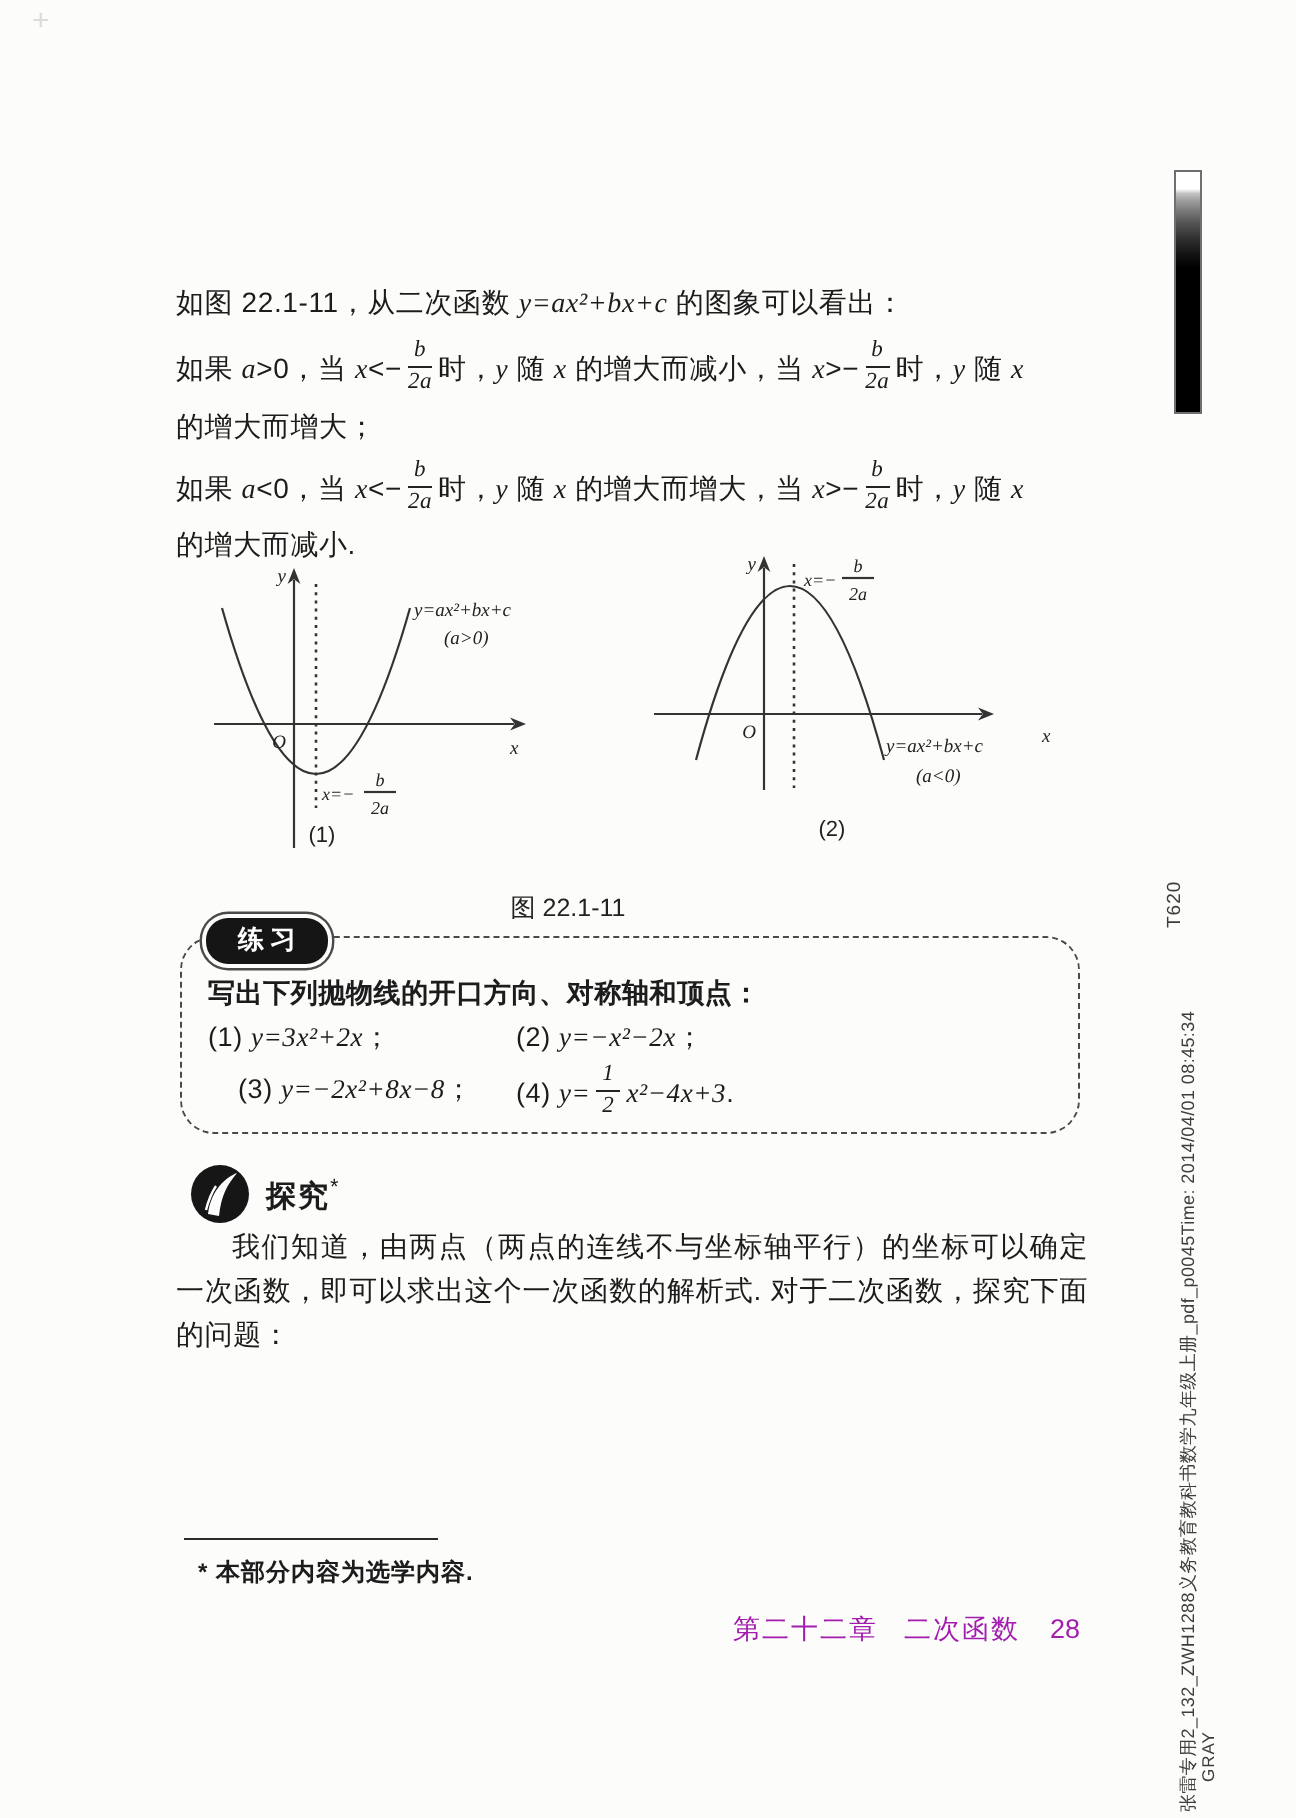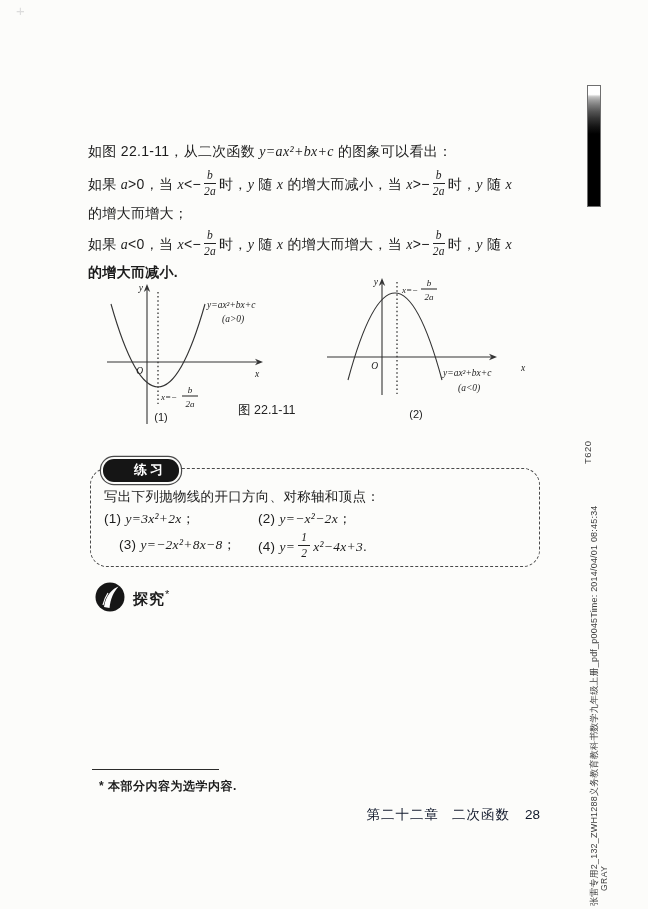--- a/index.html
+++ b/index.html
@@ -29,39 +29,39 @@
   .gdot{stroke:#333;stroke-width:1.3;fill:none;stroke-dasharray:1.5 2.6;}
   .garrow{fill:#333;stroke:none;}
   .caption{position:absolute;font-size:12.5px;color:#222;}
   .exbox{
     position:absolute;left:90px;top:468px;width:448px;height:97px;
     border:1.6px dashed #4a4a4a;border-radius:17px;background:transparent;
   }
   .exbadge{
     position:absolute;left:103px;top:459px;
     background:#151515;color:#fff;font-size:13px;font-weight:bold;
-    letter-spacing:3px;padding:2px 13px 3px 31px;border-radius:11px;
+    letter-spacing:3px;padding:2px 13px 3px 16px;border-radius:11px;
     box-shadow:0 0 0 2px #fcfcfa,0 0 0 3.2px #4a4a4a;
   }
   .exline{position:absolute;font-size:13.5px;letter-spacing:0.3px;}
   .explore-icon{position:absolute;left:94px;top:581px;}
   .explore-title{
     position:absolute;left:133px;top:588px;font-size:15px;font-weight:bold;letter-spacing:1px;
   }
   .explore-star{font-size:11px;vertical-align:6px;font-weight:normal;}
   .explore-body{
     position:absolute;left:88px;top:612px;width:456px;
     font-size:14px;line-height:22px;text-align:justify;letter-spacing:0.3px;
   }
   .explore-body p{margin:0;text-indent:2em;}
   .footnote-rule{position:absolute;left:92px;top:769px;width:127px;border-top:1.5px solid #2b2b2b;}
   .footnote{position:absolute;left:99px;top:778px;font-size:12px;letter-spacing:0.5px;font-weight:bold;}
   .footer{
     position:absolute;top:806px;right:108px;font-size:13.5px;letter-spacing:1px;
-    display:flex;align-items:baseline;color:#0f172a;
+    display:flex;align-items:baseline;color:#a21caf;
   }
   .footer .sec{margin-left:13px;}
   .footer .pg{margin-left:15px;letter-spacing:0;}
   .graybar{
     position:absolute;left:587px;top:85px;width:12px;height:120px;
     border:1px solid #6f6f6f;
     background:linear-gradient(180deg,
       #ffffff 0%,#ffffff 7%,#c2c2c2 9%,#9e9e9e 12%,#7b7b7b 16%,
       #565656 21%,#343434 27%,#141414 34%,#000000 40%,#000000 100%);
   }
@@ -78,21 +78,21 @@
 <body>
 
 <div class="regmark">+</div>
 
 <div class="textline plainline" style="top:141px;"><span>如图 22.1-11，从二次函数 </span><span class="mi">y=ax²+bx+c</span><span> 的图象可以看出：</span></div>
 
 <div class="textline fracline" style="top:164px;"><span>如果 </span><span class="mi">a</span><span>&gt;0，当 </span><span class="mi">x</span><span>&lt;−</span><span class="frac"><span class="fn">b</span><span class="fd">2a</span></span><span>时，</span><span class="mi">y</span><span> 随 </span><span class="mi">x</span><span> 的增大而减小，当 </span><span class="mi">x</span><span>&gt;−</span><span class="frac"><span class="fn">b</span><span class="fd">2a</span></span><span>时，</span><span class="mi">y</span><span> 随 </span><span class="mi">x</span></div>
 <div class="textline plainline" style="top:203px;">的增大而增大；</div>
 
 <div class="textline fracline" style="top:224px;"><span>如果 </span><span class="mi">a</span><span>&lt;0，当 </span><span class="mi">x</span><span>&lt;−</span><span class="frac"><span class="fn">b</span><span class="fd">2a</span></span><span>时，</span><span class="mi">y</span><span> 随 </span><span class="mi">x</span><span> 的增大而增大，当 </span><span class="mi">x</span><span>&gt;−</span><span class="frac"><span class="fn">b</span><span class="fd">2a</span></span><span>时，</span><span class="mi">y</span><span> 随 </span><span class="mi">x</span></div>
-<div class="textline plainline" style="top:262px;font-weight:bold;">的增大而减小.</div>
+<div class="textline plainline" style="top:262px;">的增大而减小.</div>
 
 <svg class="abs" style="left:95px;top:278px;" width="200" height="150" viewBox="0 0 200 150">
   <line class="gline" x1="12" y1="84" x2="162" y2="84"></line>
   <path class="garrow" d="M168,84 l-8,-3.2 l2.4,3.2 l-2.4,3.2 z"></path>
   <line class="gline" x1="52" y1="146" x2="52" y2="12"></line>
   <path class="garrow" d="M52,6 l-3.2,8 l3.2,-2.4 l3.2,2.4 z"></path>
   <line class="gdot" x1="63" y1="14" x2="63" y2="126"></line>
   <path class="gline" d="M16,26 Q63,192 110,26"></path>
   <text class="svgmath" x="48" y="13" text-anchor="end">y</text>
   <text class="svgmath" x="160" y="99">x</text>
@@ -118,39 +118,40 @@
   <text class="svgmath" x="53" y="97" text-anchor="end">O</text>
   <text class="svgmath-sm" x="77" y="21">x=−</text>
   <text class="svgmath-sm" x="104" y="14" text-anchor="middle">b</text>
   <line class="gline" x1="96" y1="17" x2="112" y2="17"></line>
   <text class="svgmath-sm" x="104" y="28" text-anchor="middle">2a</text>
   <text class="svgmath" x="118" y="104">y=ax²+bx+c</text>
   <text class="svgmath" x="133" y="119">(a&lt;0)</text>
   <text class="svgplain" x="91" y="146" text-anchor="middle">(2)</text>
 </svg>
 
-<div class="caption" style="left:238px;top:402px;width:92px;text-align:left;">图 22.1-11</div>
+<div class="caption" style="left:238px;top:446px;width:92px;text-align:center;">图 22.1-11</div>
 
 <div class="exbox"></div>
 <div class="exbadge">练习</div>
-<div class="exline" style="left:104px;top:488px;">写出下列抛物线的开口方向、对称轴和顶点：</div>
+<div class="exline" style="left:104px;top:488px;font-weight:bold;">写出下列抛物线的开口方向、对称轴和顶点：</div>
 <div class="exline" style="left:104px;top:510px;"><span>(1) </span><span class="mi">y=3x²+2x</span><span>；</span></div>
 <div class="exline" style="left:258px;top:510px;"><span>(2) </span><span class="mi">y=−x²−2x</span><span>；</span></div>
 <div class="exline" style="left:119px;top:536px;"><span>(3) </span><span class="mi">y=−2x²+8x−8</span><span>；</span></div>
 <div class="exline" style="left:258px;top:532px;line-height:30px;"><span>(4) </span><span class="mi">y=</span><span class="frac"><span class="fn">1</span><span class="fd">2</span></span><span class="mi">x²−4x+3</span><span>.</span></div>
 
 <svg class="explore-icon" width="32" height="32" viewBox="0 0 32 32">
   <circle cx="16" cy="16" r="14.5" fill="#161616"></circle>
   <path d="M10,26 C11.5,14 19,7.5 24.5,5.5 C19.5,11.5 16.5,17 15.5,27 Z" fill="#fdfdfd"></path>
   <path d="M9,24 C10,20 12,15 14,12" stroke="#fdfdfd" stroke-width="1.2" fill="none"></path>
 </svg>
 <div class="explore-title">
   <span>探究</span><span class="explore-star">*</span>
 </div>
 <div class="explore-body">
+  <p>我们知道，由两点（两点的连线不与坐标轴平行）的坐标可以确定一次函数，即可以求出这个一次函数的解析式. 对于二次函数，探究下面的问题：</p>
 </div>
 
 <div class="footnote-rule"></div>
 <div class="footnote">* 本部分内容为选学内容.</div>
 
 <div class="footer">
   <span>第二十二章</span>
   <span class="sec">二次函数</span>
   <span class="pg">28</span>
 </div>

